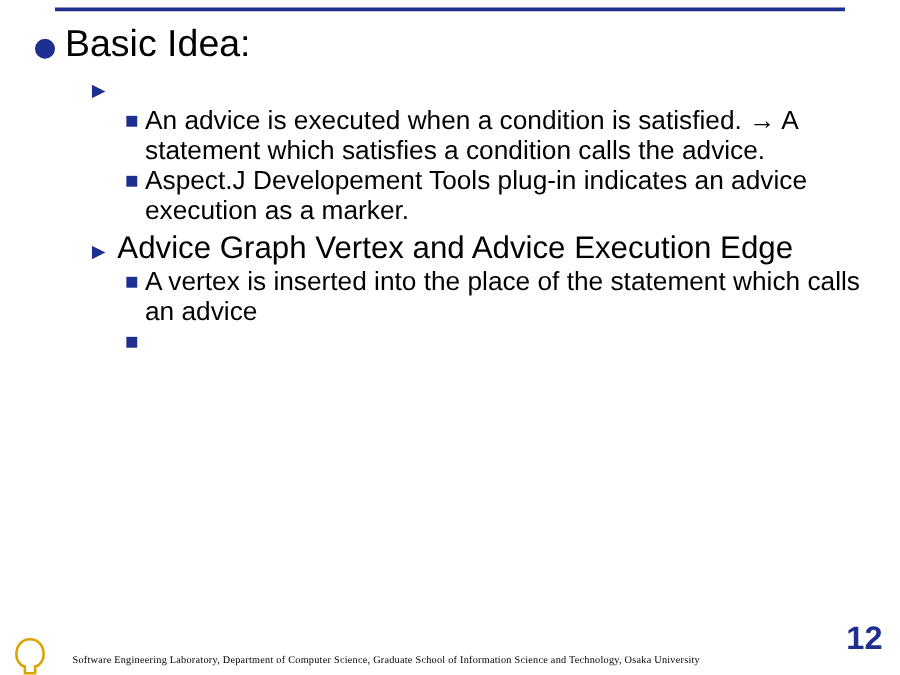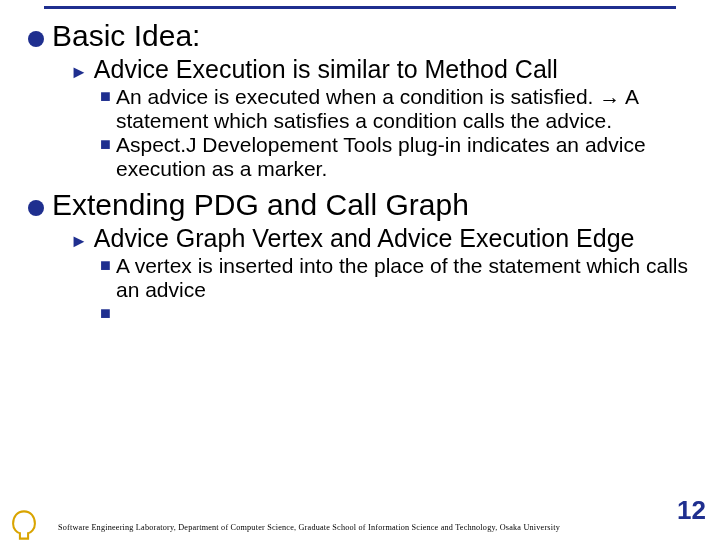--- a/index.html
+++ b/index.html
@@ -119,35 +119,30 @@
   <div class="title-underline"></div>
 
   <div class="content">
 
     <div class="level1">
       <span class="bullet1"></span>
       <span>Basic Idea:</span>
     </div>
     <div class="level2">
       <span class="bullet2">►</span>
-      <span>Advice Execution is similar to Method Call</span>
     </div>
     <div class="level3">
       <span class="bullet3">■</span>
       <span class="text">An advice is executed when a condition is satisfied. → A statement which satisfies a condition calls the advice.</span>
     </div>
     <div class="level3">
       <span class="bullet3">■</span>
       <span class="text">Aspect.J Developement Tools plug-in indicates an advice execution as a marker.</span>
     </div>
 
-    <div class="level1" style="margin-top:6px;">
-      <span class="bullet1"></span>
-      <span>Extending PDG and Call Graph</span>
-    </div>
     <div class="level2">
       <span class="bullet2">►</span>
       <span>Advice Graph Vertex and Advice Execution Edge</span>
     </div>
     <div class="level3">
       <span class="bullet3">■</span>
       <span class="text">A vertex is inserted into the place of the statement which calls an advice</span>
     </div>
     <div class="level3">
       <span class="bullet3">■</span>

